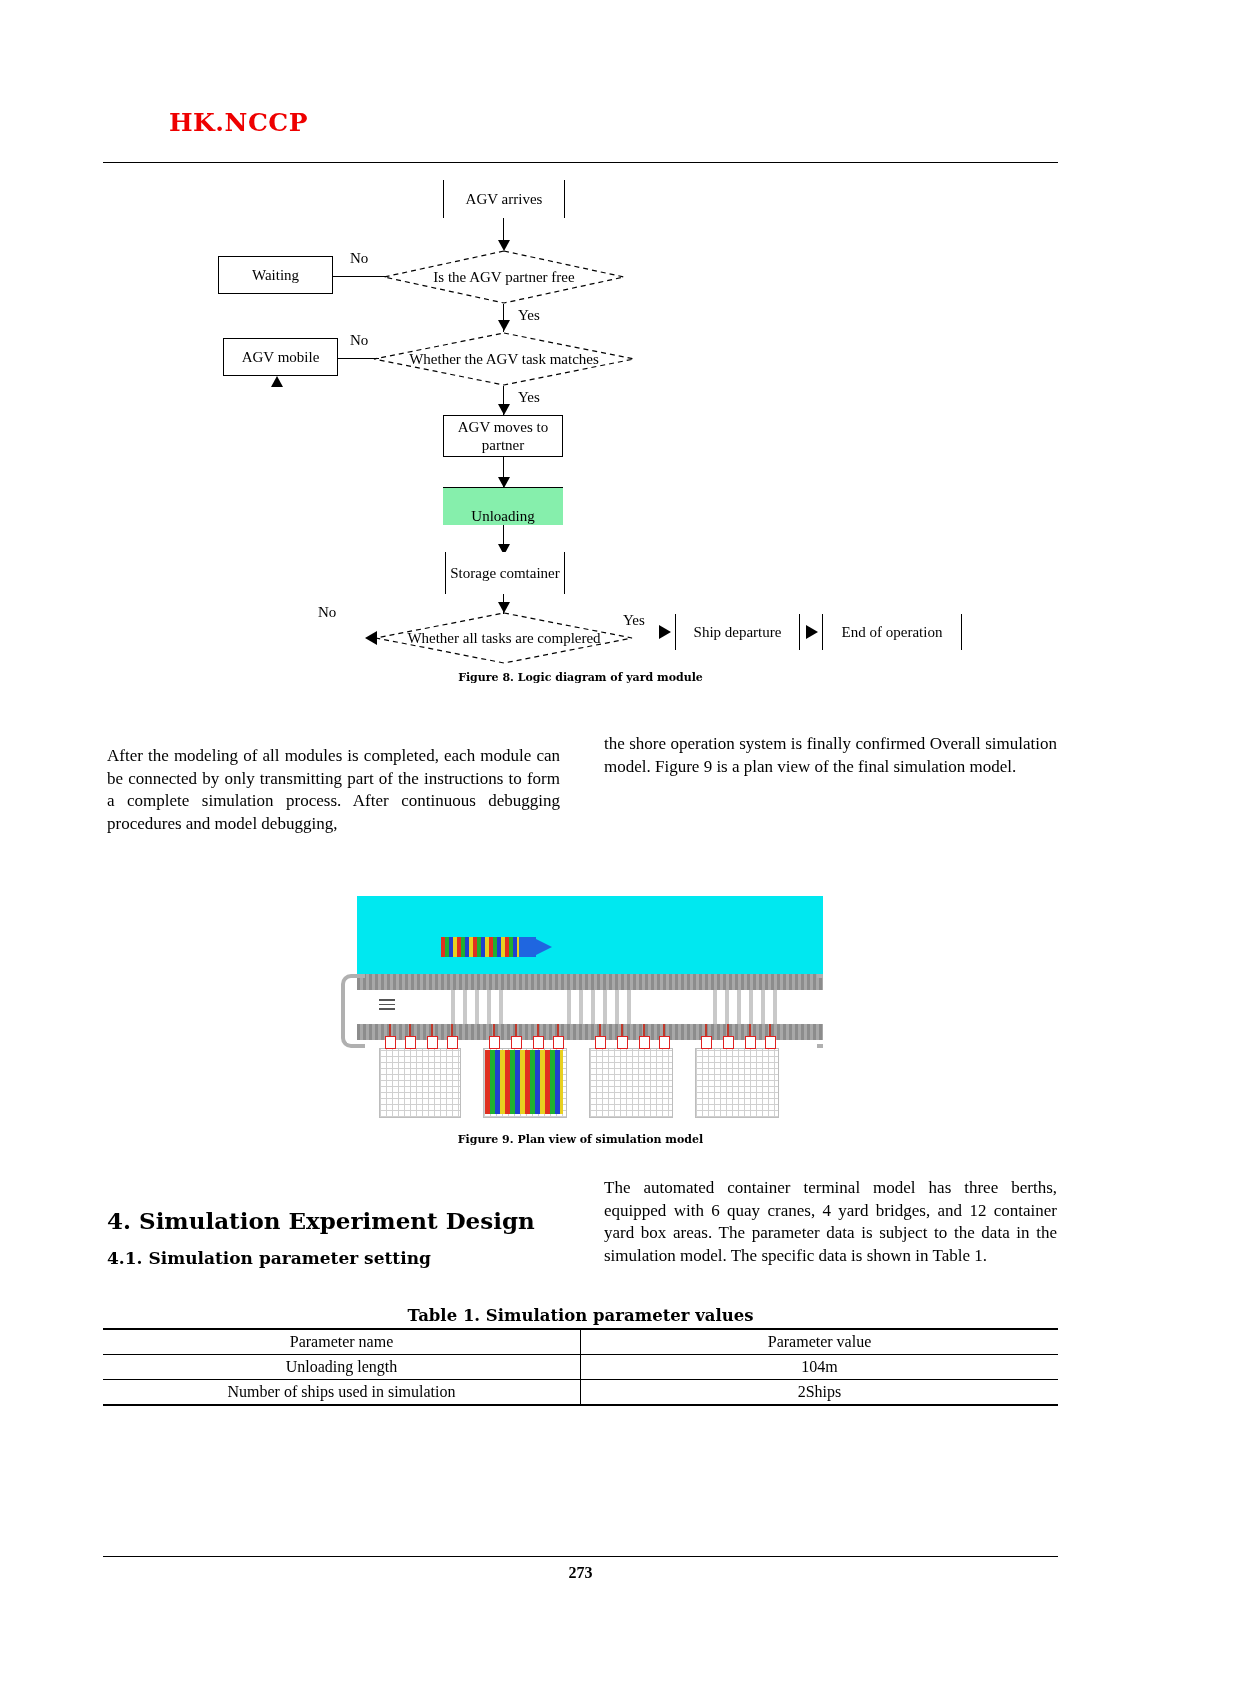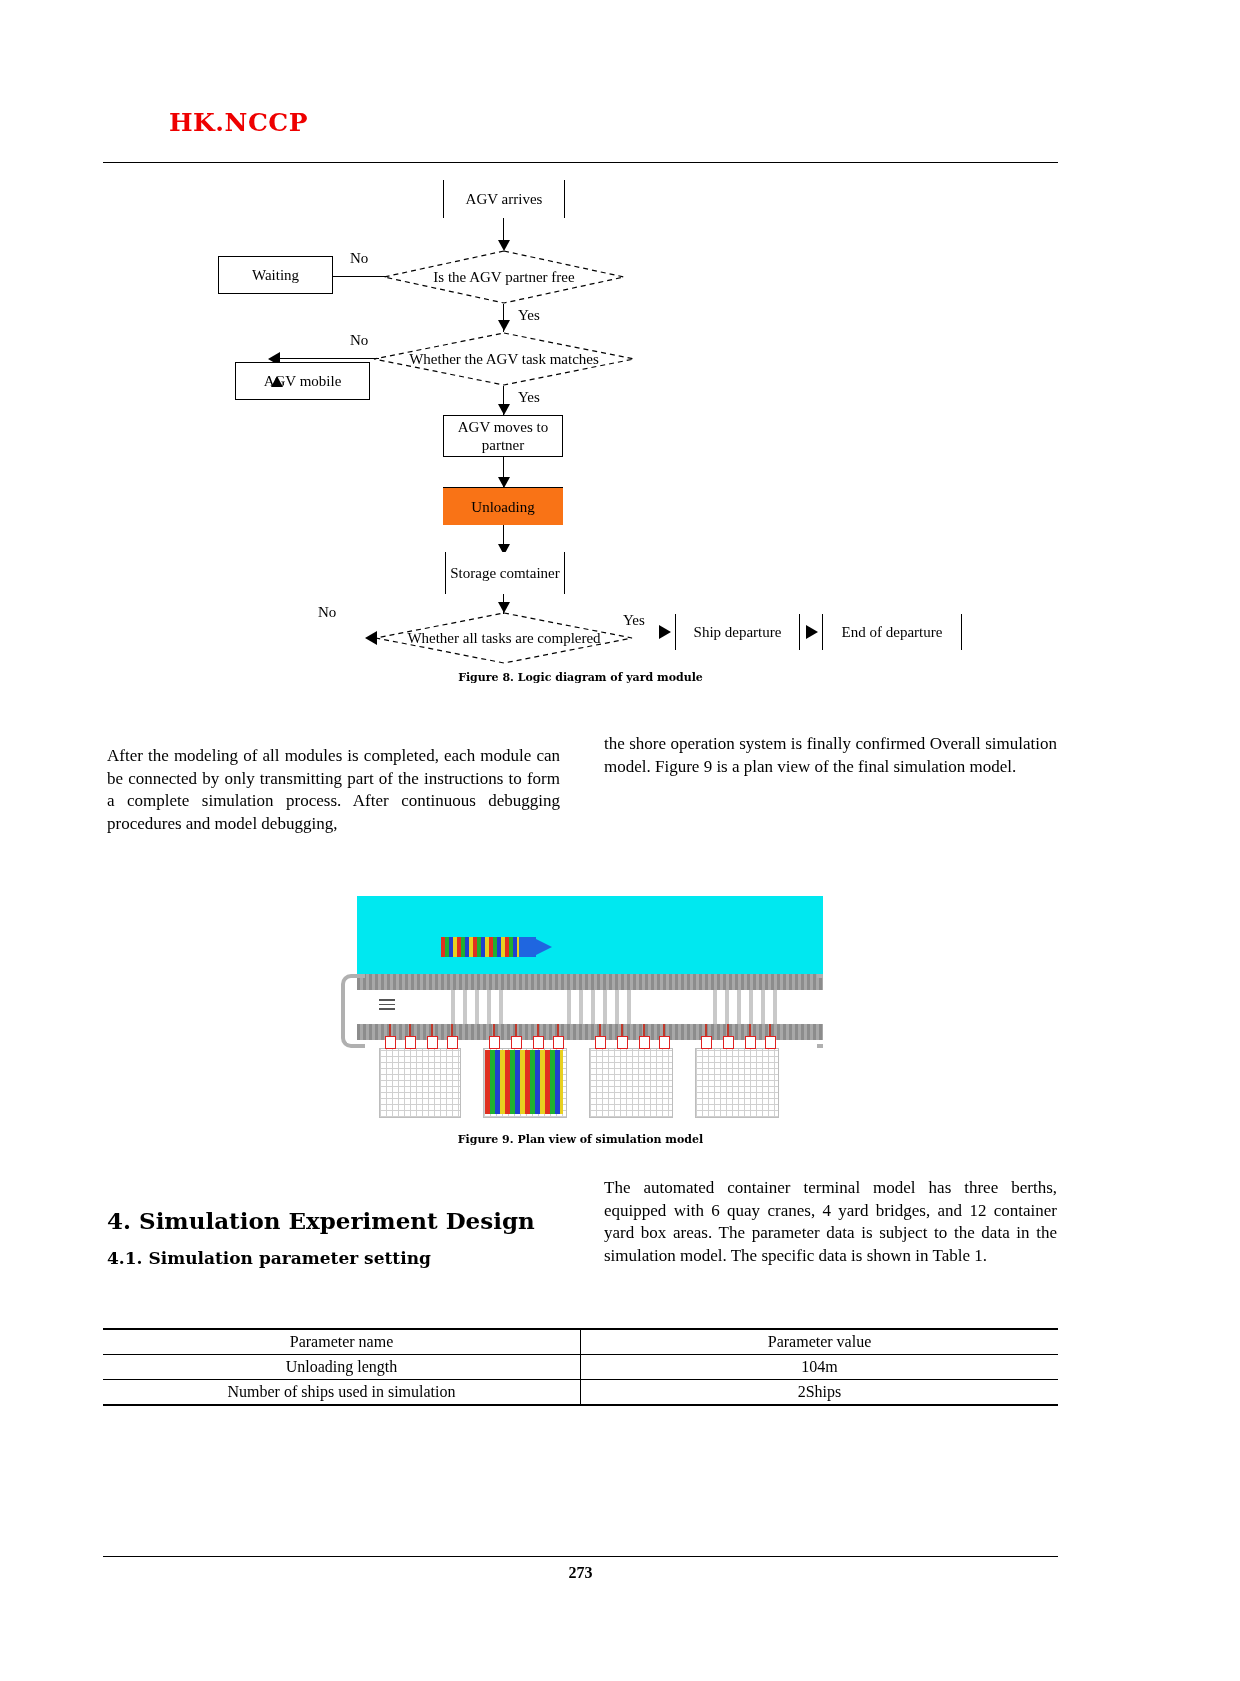--- a/index.html
+++ b/index.html
@@ -79,21 +79,21 @@
     align-items: center;
     justify-content: center;
   }
   .box-solid { border: 1.3px solid #000; background: #fff; }
   
   .box-sides {
     border-left: 1.3px solid #000;
     border-right: 1.3px solid #000;
     background: #fff;
   }
-  .box-topline { border-top: 1.3px solid #000; background: #f97316; }
+  .box-topline { border-top: 1.3px solid #000; background: #86efac; align-items: flex-end; }
 
   .diamond {
     position: absolute;
     box-sizing: border-box;
   }
   .diamond .dm-shape {
     position: absolute;
     left: 0; top: 0; right: 0; bottom: 0;
   }
   .diamond .dm-label {
@@ -365,21 +365,21 @@
 
     <div class="diamond" style="left:270px; top:160px; width:262px; height:54px;">
       <svg class="dm-shape" viewBox="0 0 262 54" preserveAspectRatio="none">
         <polygon points="131,1 261,27 131,53 1,27" fill="none" stroke="#000" stroke-width="1.2" stroke-dasharray="5,4"></polygon>
       </svg>
       <div class="dm-label">Whether the AGV task matches</div>
     </div>
     <div class="conn h-line" style="left:172px; top:186px; width:104px;"></div>
     <div class="arrow-left" style="left:165px; top:180px;"></div>
     <div class="edge-label" style="left:247px; top:160px;">No</div>
-    <div class="fl-node box-solid" style="left:132px; top:166px; width:135px; height:38px;margin-top:24px;">
+    <div class="fl-node box-solid" style="left:120px; top:166px; width:115px; height:38px;">
       <span>AGV mobile</span>
     </div>
 
     <div class="arrow-up" style="left:168px; top:204px;"></div>
 
     <div class="conn v-line" style="left:400px; top:214px; height:30px;"></div>
     <div class="arrow-down" style="left:395px; top:232px;"></div>
     <div class="edge-label" style="left:415px; top:217px;">Yes</div>
 
     <div class="fl-node box-solid" style="left:340px; top:243px; width:120px; height:42px;">
@@ -412,21 +412,21 @@
     <div class="arrow-left" style="left:262px; top:459px;"></div>
     <div class="edge-label" style="left:215px; top:432px;">No</div>
     <div class="edge-label" style="left:520px; top:440px;">Yes</div>
 
     <div class="arrow-right" style="left:556px; top:453px;"></div>
     <div class="fl-node box-sides" style="left:572px; top:442px; width:125px; height:36px;">
       <span>Ship departure</span>
     </div>
     <div class="arrow-right" style="left:703px; top:453px;"></div>
     <div class="fl-node box-sides" style="left:719px; top:442px; width:140px; height:36px;">
-      <span>End of departure</span>
+      <span>End of operation</span>
     </div>
   </div>
 
   <div class="fig-caption" style="top:671px;">Figure 8. Logic diagram of yard module</div>
 
   <div class="col col-left" style="top:745px;">
     <p class="body-p">After the modeling of all modules is completed, each module can be connected by only transmitting part of the instructions to form a complete simulation process. After continuous debugging procedures and model debugging,</p>
   </div>
 
   <div class="col col-right" style="top:733px;">
@@ -517,20 +517,21 @@
 
   <div class="col col-left" style="top:1210px;">
     <div class="big-head">4. Simulation Experiment Design</div>
     <div class="sec-head">4.1. Simulation parameter setting</div>
   </div>
 
   <div class="col col-right" style="top:1177px;">
     <p class="body-p">The automated container terminal model has three berths, equipped with 6 quay cranes, 4 yard bridges, and 12 container yard box areas. The parameter data is subject to the data in the simulation model. The specific data is shown in Table 1.</p>
   </div>
 
+  <div class="tbl-caption">Table 1. Simulation parameter values</div>
 
   <table class="params">
     <thead>
       <tr>
         <th class="c1">Parameter name</th>
         <th>Parameter value</th>
       </tr>
     </thead>
     <tbody>
       <tr>

